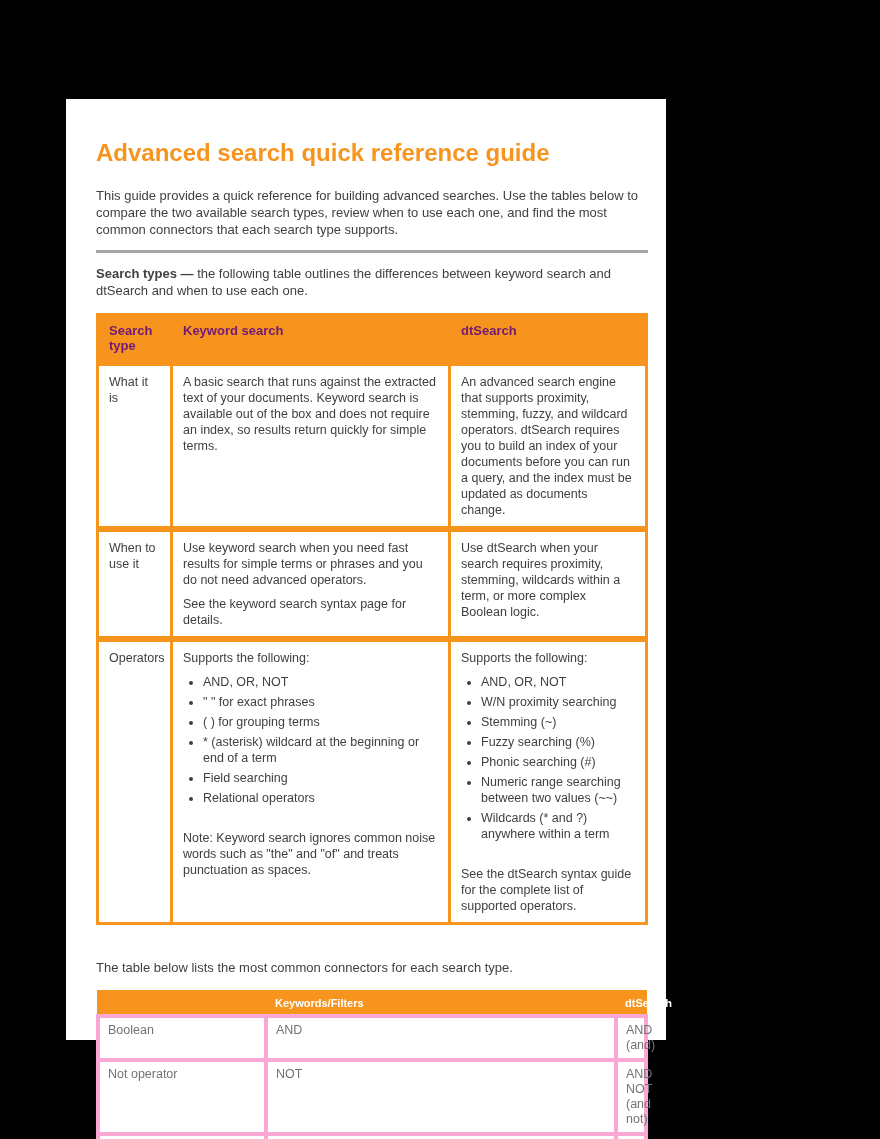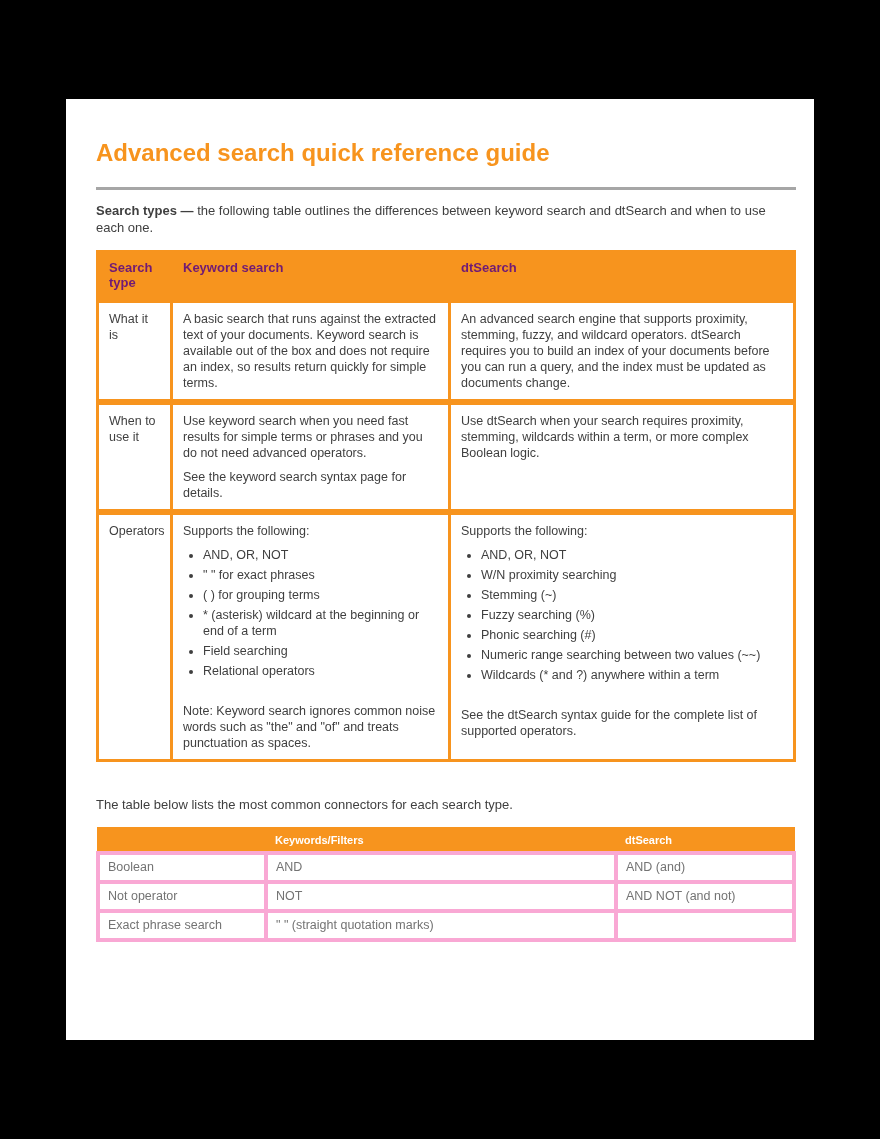--- a/index.html
+++ b/index.html
@@ -11,21 +11,21 @@
   body {
     width: 880px;
     height: 1139px;
     position: relative;
     overflow: hidden;
   }
   .page {
     position: absolute;
     left: 66px;
     top: 99px;
-    width: 748px;
+    width: 600px;
     height: 941px;
     background: #ffffff;
     box-sizing: border-box;
     padding: 40px 18px 8px 30px;
   }
   h1.doc-title {
     margin: 0 0 20px 0;
     font-size: 24px;
     font-weight: bold;
     color: #F7941E;
@@ -123,20 +123,21 @@
     height: 15px;
   }
 </style>
 </head>
 <body>
 
 <div class="page">
 
   <h1 class="doc-title">Advanced search quick reference guide</h1>
 
+  <p class="intro">This guide provides a quick reference for building advanced searches. Use the tables below to compare the two available search types, review when to use each one, and find the most common connectors that each search type supports.</p>
 
   <hr class="divider">
 
   <p class="lead"><span class="lead-bold">Search types —</span><span> the following table outlines the differences between keyword search and dtSearch and when to use each one.</span></p>
 
   <table class="cmp">
     <colgroup>
       <col style="width:74px">
       <col style="width:278px">
       <col>

